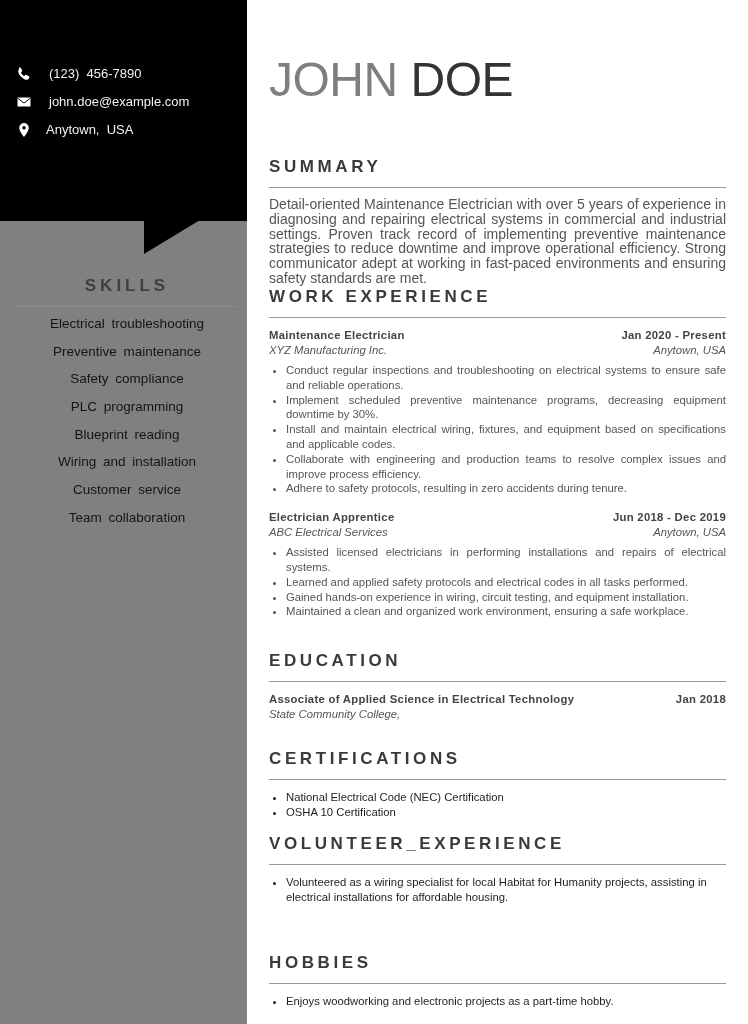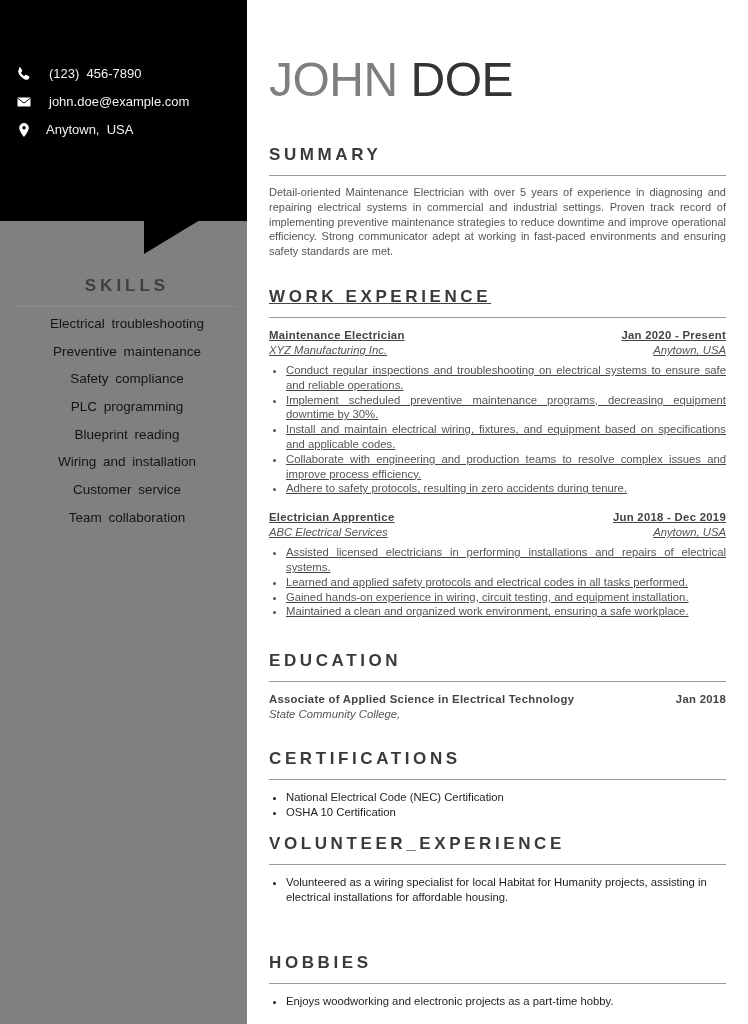--- a/index.html
+++ b/index.html
@@ -23,21 +23,21 @@
 
   
   .main { position: absolute; left: 269px; top: 0; width: 457px; color: #444; }
   .name { position: absolute; left: 0; top: 52px; font-size: 48px; white-space: nowrap; letter-spacing: -0.5px; }
   .name .first { color: #7f7f7f; }
   .name .last { color: #333333; }
 
   .section { position: absolute; left: 0; width: 457px; }
   .section h2 { font-size: 17px; font-weight: bold; letter-spacing: 3.6px; color: #3a3a3a; height: 22px; }
   .section .rule { height: 1px; background: #9a9a9a; margin-top: 8px; }
-  .summary-text { font-size: 11px; line-height: 14.8px; color: #555; text-align: justify; margin-top: 9px; }
+  .summary-text { font-size: 14px; line-height: 14.8px; color: #555; text-align: justify; margin-top: 9px; }
 
   .job { margin-top: 10px; }
   .job-head { display: flex; justify-content: space-between; font-size: 11.3px; font-weight: bold; color: #444; letter-spacing: 0.3px; height: 15px; margin-top: 11px; }
   .job-sub { display: flex; justify-content: space-between; font-size: 11.3px; font-style: italic; color: #555; height: 15px; }
   .bullets { margin-top: 4px; padding-left: 17px; font-size: 11.3px; line-height: 14.8px; color: #555; text-align: justify; }
   .bullets li { padding-left: 0; }
   .bullets.dark { color: #1f1f1f; text-align: left; }
 </style>
 </head>
 <body>
@@ -86,27 +86,27 @@
     </ul>
   </div>
 </div>
 
 <div class="main">
   <div class="name">
     <span class="first">JOHN</span>
     <span class="last">DOE</span>
   </div>
 
-  <div class="section" style="top:145px;">
+  <div class="section" style="top:157px;">
     <h2>SUMMARY</h2>
     <div class="rule"></div>
     <p class="summary-text">Detail-oriented Maintenance Electrician with over 5 years of experience in diagnosing and repairing electrical systems in commercial and industrial settings. Proven track record of implementing preventive maintenance strategies to reduce downtime and improve operational efficiency. Strong communicator adept at working in fast-paced environments and ensuring safety standards are met.</p>
   </div>
 
-  <div class="section" style="top:287px;text-decoration:underline;">
+  <div class="section" style="top:287px;">
     <h2>WORK EXPERIENCE</h2>
     <div class="rule"></div>
 
     <div class="job">
       <div class="job-head">
         <span>Maintenance Electrician</span>
         <span>Jan 2020 - Present</span>
       </div>
       <div class="job-sub">
         <span>XYZ Manufacturing Inc.</span>

